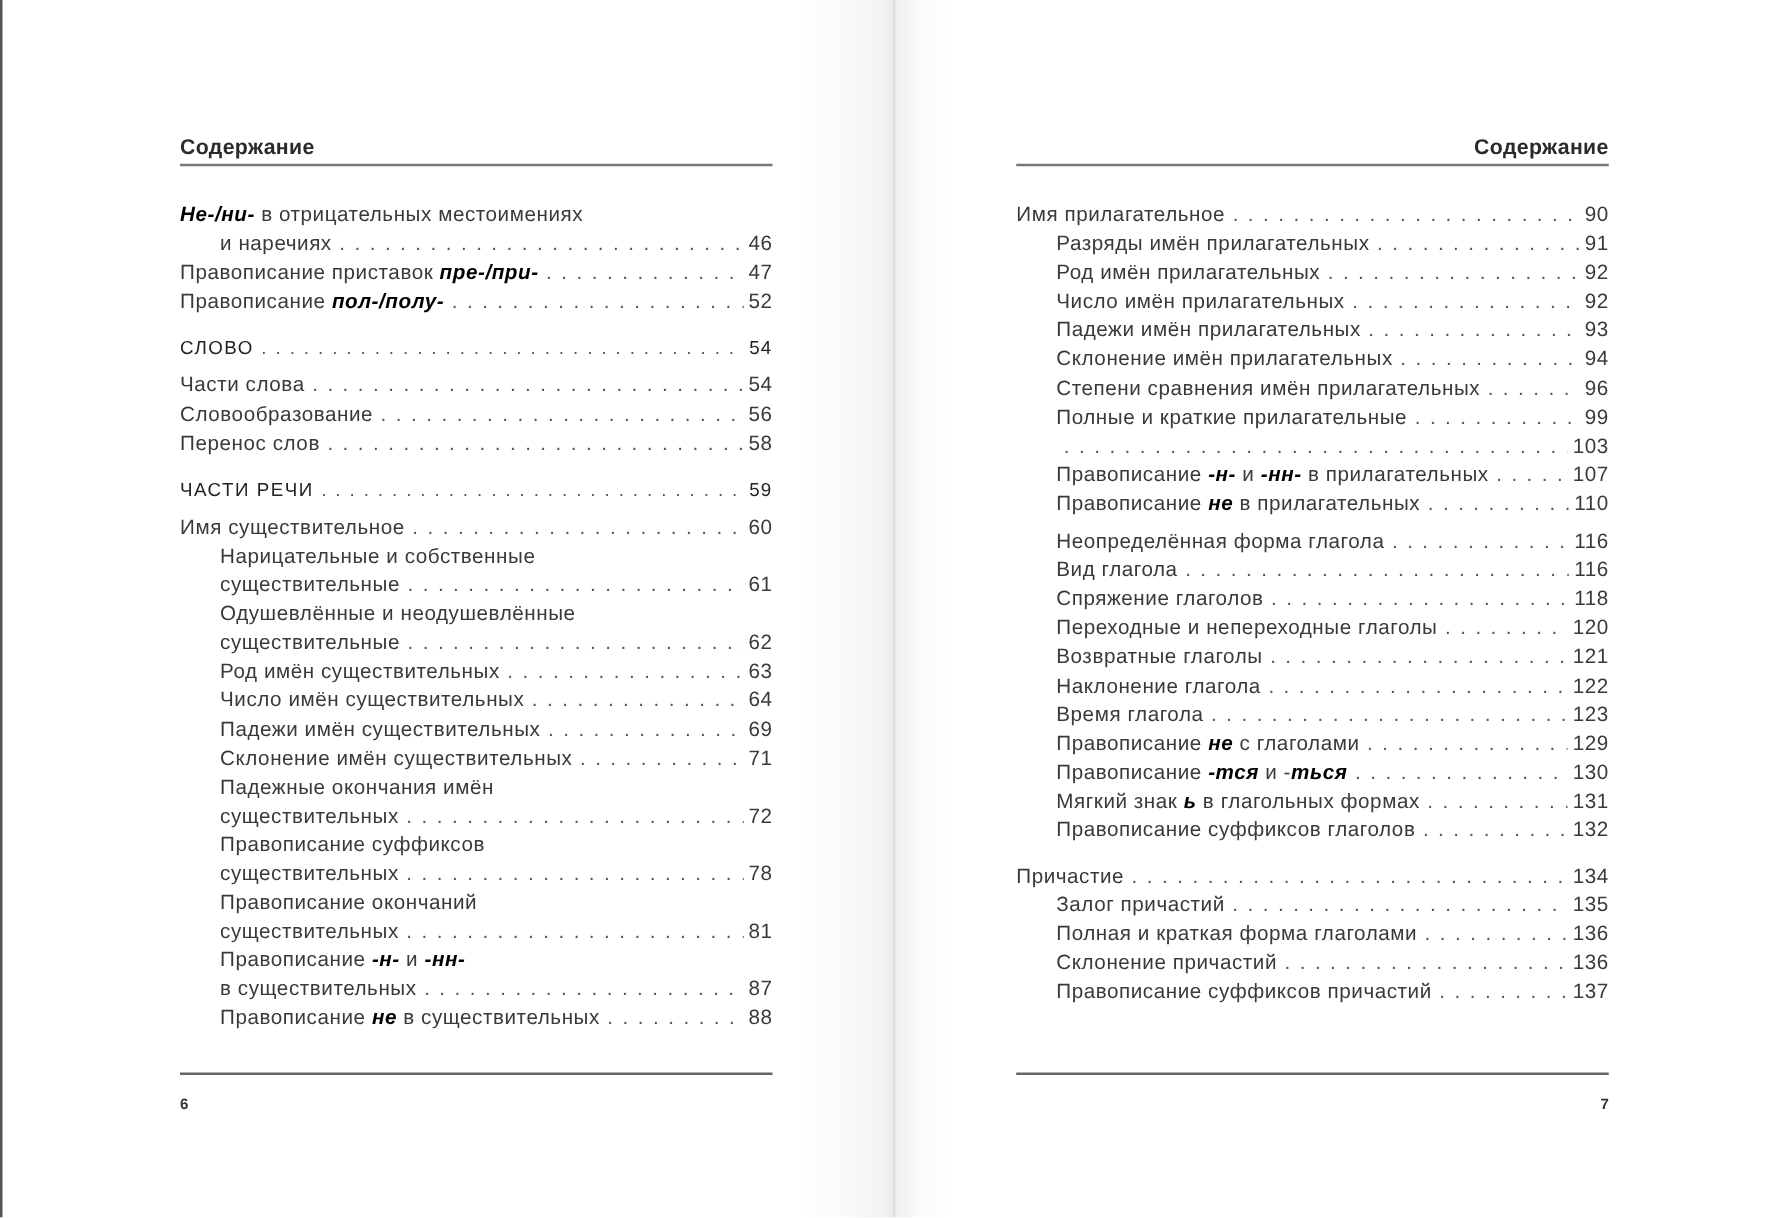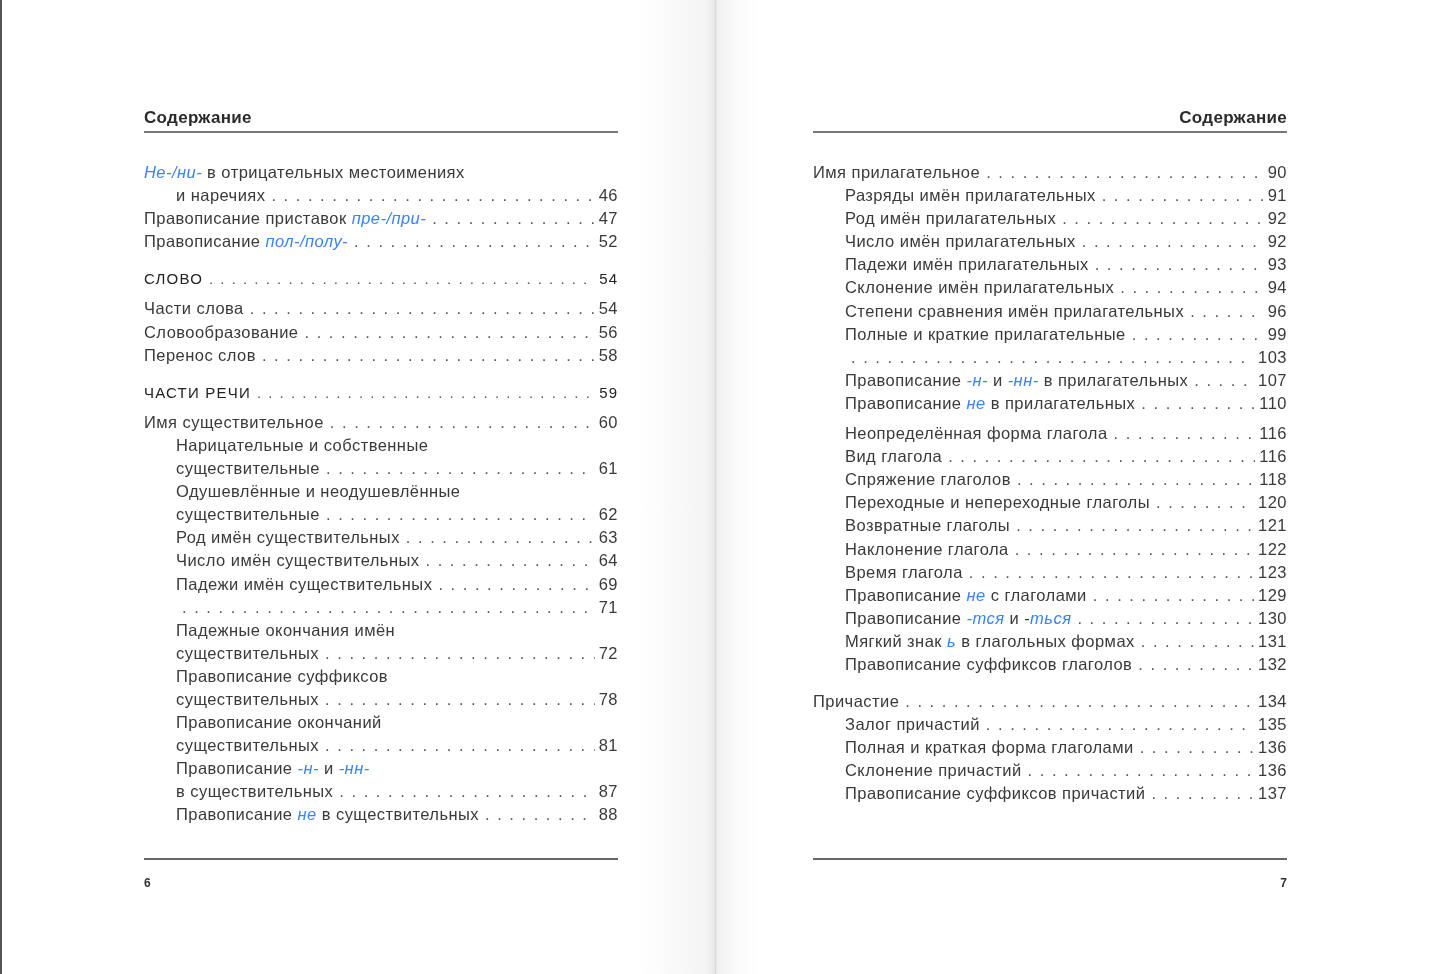--- a/index.html
+++ b/index.html
@@ -41,21 +41,21 @@
   }
   .entry .leader::before {
     content:". . . . . . . . . . . . . . . . . . . . . . . . . . . . . . . . . . . . . . . . . . . . . . . . . . . . . . . . . . . . . . . . . .";
     letter-spacing:0; word-spacing:3px;
   }
   .entry .page-num { flex:0 0 auto; text-align:left; }
   .line-only { font-size:16.5px; line-height:23.1px; letter-spacing:0.45px; color:#3a3a3a; white-space:nowrap; }
   .line-only.sub { padding-left:32px; }
   .entry.section { font-weight:normal; font-size:15px; color:#222; letter-spacing:1px; }
   .entry.section .title { letter-spacing:1.2px; }
-  b.em { font-style:italic; font-weight:normal; color:#3b82f6; }
+  b.em { font-style:italic; font-weight:bold; color:#000000; }
   .gap { height:14px; }
   .gap-s { height:7px; }
 </style>
 </head>
 <body>
 
 <div class="left-edge"></div>
 <div class="gutter"></div>
 
 <div class="page left">
@@ -143,20 +143,21 @@
         <span class="title">Число имён существительных</span>
         <span class="leader"></span>
         <span class="page-num">64</span>
       </div>
     <div class="entry sub">
         <span class="title">Падежи имён существительных</span>
         <span class="leader"></span>
         <span class="page-num">69</span>
       </div>
     <div class="entry sub">
+        <span class="title">Склонение имён существительных</span>
         <span class="leader"></span>
         <span class="page-num">71</span>
       </div>
 
     <div class="line-only sub">Падежные окончания имён</div>
     <div class="entry sub">
         <span class="title">существительных</span>
         <span class="leader"></span>
         <span class="page-num">72</span>
       </div>

